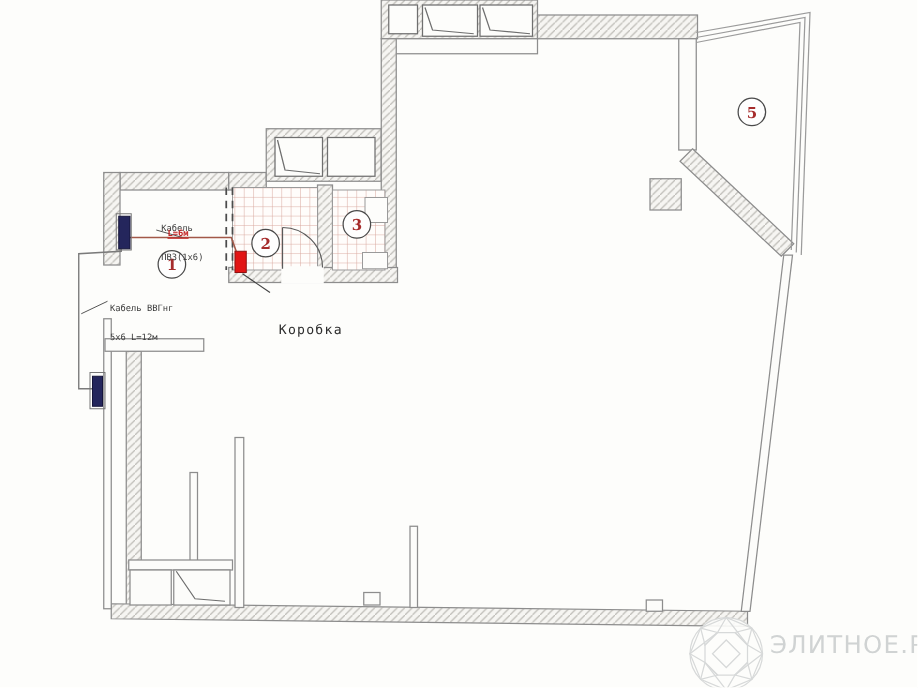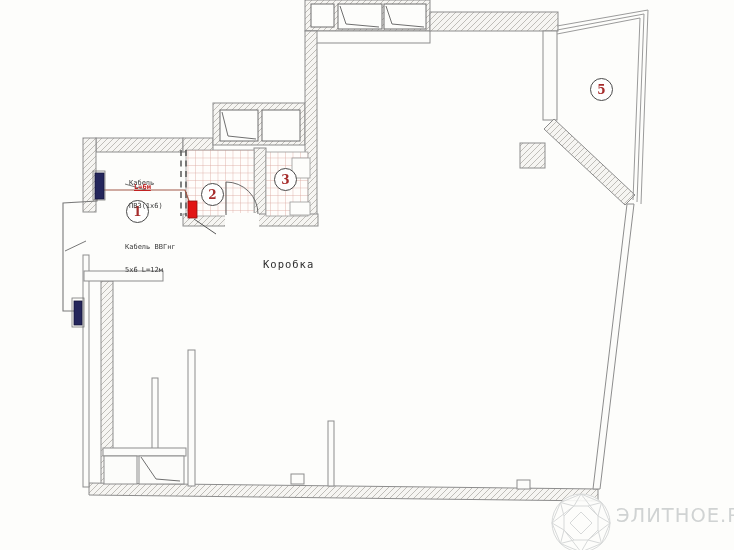--- a/index.html
+++ b/index.html
@@ -16,21 +16,21 @@
   .tiny-label{
     position:absolute;font-family:"DejaVu Sans Mono",monospace;font-size:7px;
     line-height:7.5px;color:#3a3a3a;white-space:pre;letter-spacing:0px;
   }
   .cable-length{
     position:absolute;font-family:"DejaVu Sans Mono",monospace;font-size:7px;
     font-weight:bold;color:#c22222;text-decoration:underline;letter-spacing:0px;
   }
   .box-label{
     position:absolute;font-family:"DejaVu Sans Mono",monospace;font-size:10.5px;
-    line-height:13.5px;color:#2d2d2d;letter-spacing:1px;white-space:pre;margin-left:40px;
+    line-height:13.5px;color:#2d2d2d;letter-spacing:1px;white-space:pre;
   }
   .watermark-text{
     position:absolute;left:616px;top:504px;font-family:"DejaVu Sans",sans-serif;
     font-size:19.5px;letter-spacing:1px;color:#d0d3d3;font-weight:500;
   }
 </style>
 </head>
 <body>
 
 <div id="canvas">
@@ -168,21 +168,21 @@
   <div class="room-circle" style="left:590px;top:78px;">
     <span>5</span>
   </div>
 
   <div class="tiny-label" style="left:129px;top:165px;">
     <div>Кабель</div>
     <div>ПВ3(1х6)</div>
   </div>
   <div class="cable-length" style="left:134px;top:183px;text-align:center;">L=6м</div>
 
-  <div class="tiny-label" style="left:88px;top:229px;margin-left:37px;">
+  <div class="tiny-label" style="left:88px;top:229px;">
     <div>Кабель ВВГнг</div>
     <div>5х6 L=12м</div>
   </div>
 
   <div class="box-label" style="left:223px;top:231px;">
     <div>Коробка</div>
   </div>
 
   <div class="watermark-text">ЭЛИТНОЕ.РУ</div>
 

